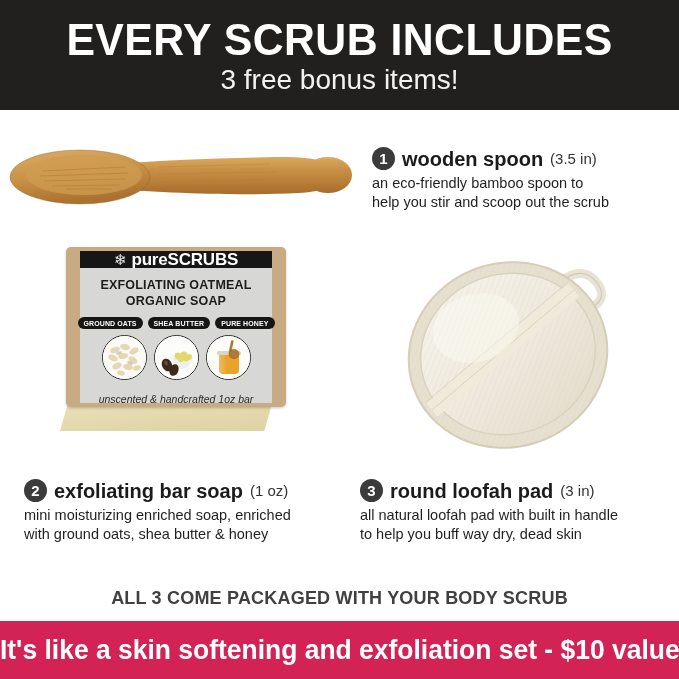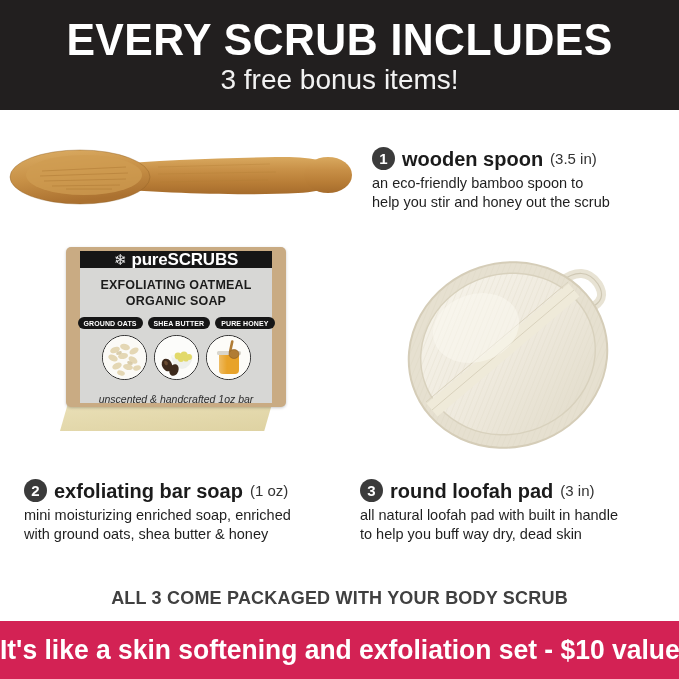--- a/index.html
+++ b/index.html
@@ -173,21 +173,21 @@
     </svg>
   </div>
 
   <div class="item-text" id="item1">
     <div class="item-head">
       <span class="badge">1</span>
       <span class="item-title">wooden spoon</span>
       <span class="item-size">(3.5 in)</span>
     </div>
     <div class="item-desc">an eco-friendly bamboo spoon to</div>
-    <div class="item-desc">help you stir and honey out the scrub</div>
+    <div class="item-desc">help you stir and scoop out the scrub</div>
   </div>
 
   <div class="soap-wrap">
     <div class="soap-bar"></div>
     <div class="soap-box">
       <div class="soap-label">
 
         <div class="brand-bar">
           <span class="brand-mark">❄</span>
           <span class="brand-name">pureSCRUBS</span>

